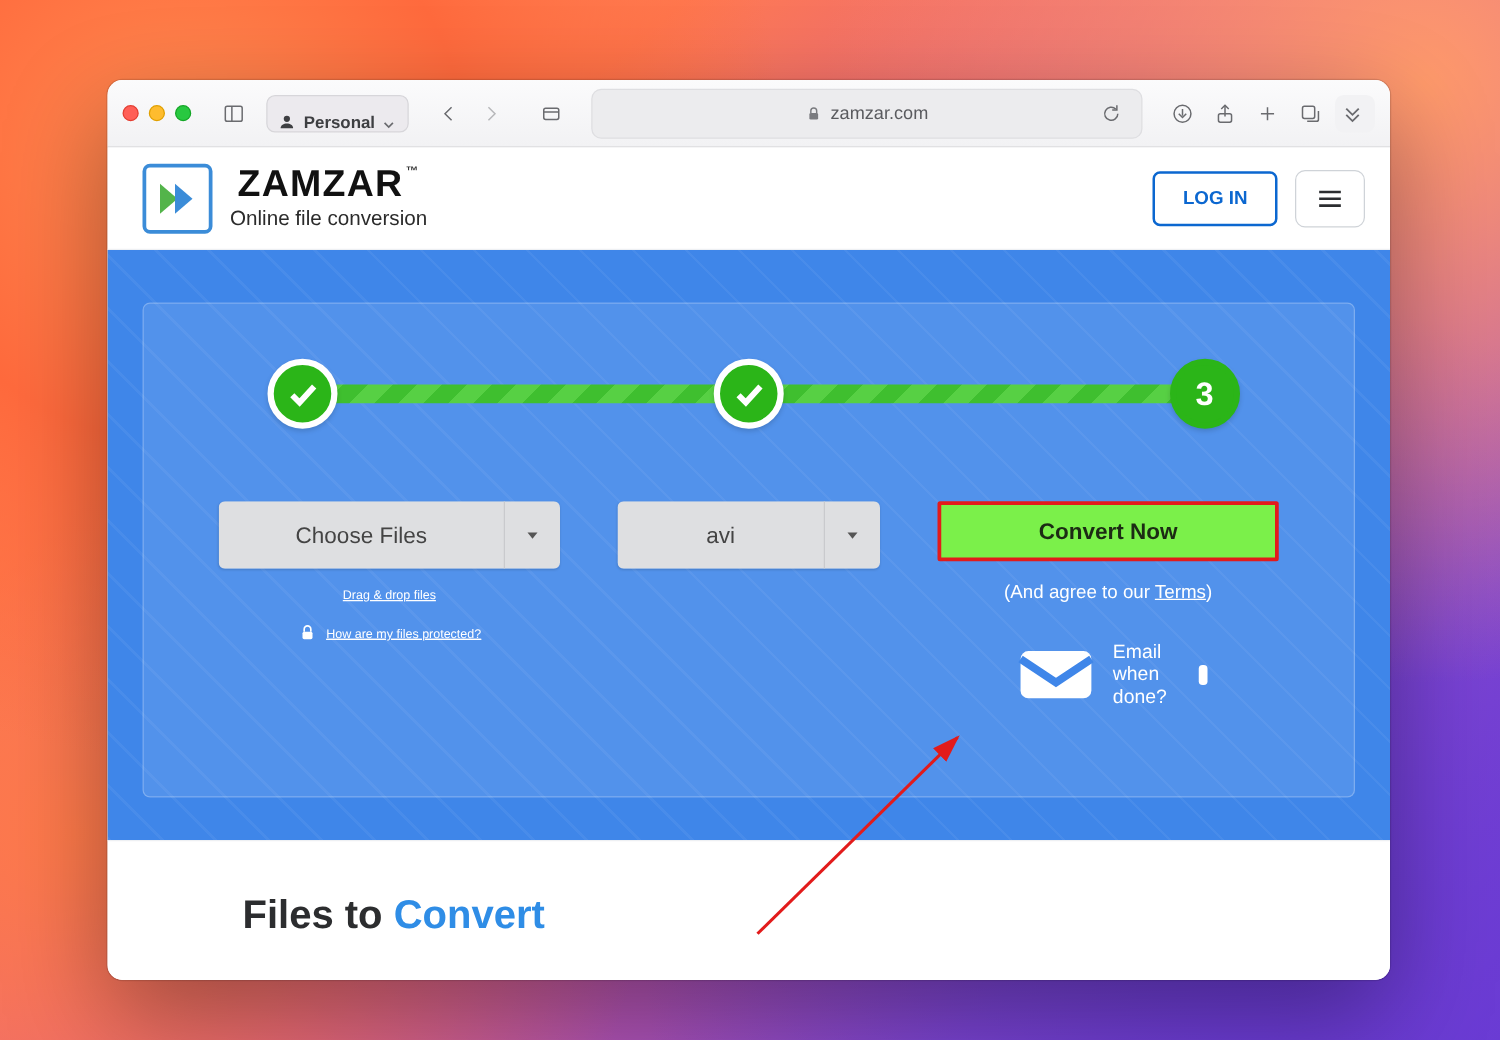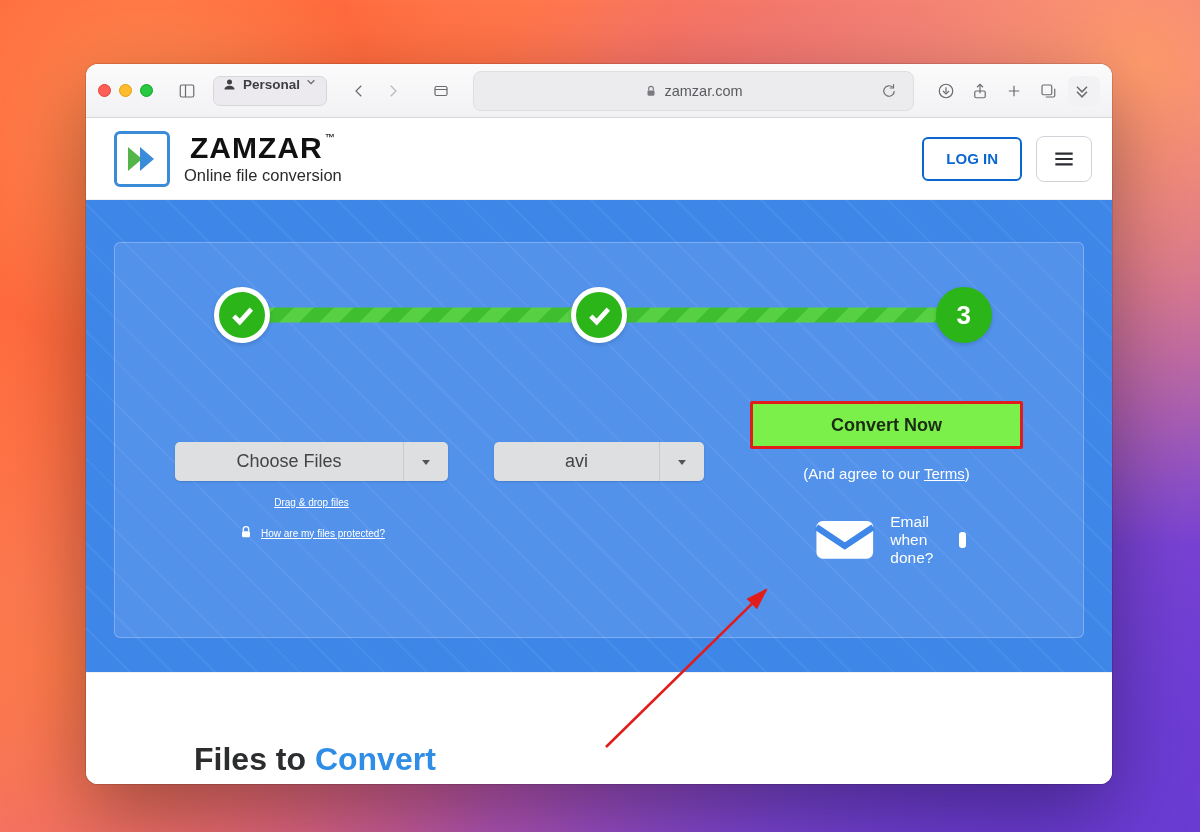--- a/index.html
+++ b/index.html
@@ -53,21 +53,21 @@
   }
   .tb-btn svg { width: 18px; height: 18px; stroke: #6a6b6f; fill: none; stroke-width: 1.6; }
   .tb-btn.disabled { opacity: .45; }
 
   .profile-chip {
     height: 30px;
     padding: 0 10px 0 8px;
     border-radius: 7px;
     background: #eceaee;
     border: 1px solid #d7d6da;
-    display: inline-flex; align-items: flex-start; gap: 6px;
+    display: inline-flex; align-items: flex-end; gap: 6px;
     font-size: 13.5px; font-weight: 600; color: #3e3f42;
   }
   .profile-chip .chev { width: 10px; height: 10px; }
 
   .nav-group { display: flex; gap: 2px; margin-left: 6px; }
 
   .addr {
     flex: 1;
     height: 40px;
     margin: 0 6px;
@@ -168,24 +168,23 @@
   .step-dot.s1 { left: 4%; }
   .step-dot.s2 { left: 50%; }
   .step-dot.s3 { left: 97%; border-color: #2bb518; }
   .step-dot svg { width: 28px; height: 28px; stroke: #fff; fill: none; stroke-width: 4; }
 
   
   .action-row { display: flex; gap: 46px; align-items: flex-start; }
   .col { flex: 1; display: flex; flex-direction: column; align-items: center; gap: 16px; position: relative; }
 
   .picker {
-    width: 100%; height: 39px;
+    width: 100%; height: 54px;
     display: flex; border-radius: 5px; overflow: hidden;
     box-shadow: 0 1px 2px rgba(0,0,0,.15);
-    margin-top: 41px;
   }
   .picker .main {
     flex: 1;
     background: #dedfe1;
     display: flex; align-items: center; justify-content: center;
     font-size: 18px; color: #444; font-weight: 500;
     border-right: 1px solid #c9cacd;
   }
   .picker .drop {
     width: 44px; background: #dedfe1;
@@ -219,21 +218,21 @@
     pointer-events: none;
   }
 
   
   .lower {
     height: 112px;
     background: #ffffff;
     padding: 40px 0 0 108px;
     border-top: 1px solid #eef0f3;
   }
-  .lower h2 { font-size: 32px; font-weight: 700; color: #2c2d2f; margin-top: 28px; }
+  .lower h2 { font-size: 32px; font-weight: 700; color: #2c2d2f; }
   .lower h2 .accent { color: #2f8de6; }
 
 </style>
 </head>
 <body>
 
 <div class="wallpaper"></div>
 
 <div class="window">
 

